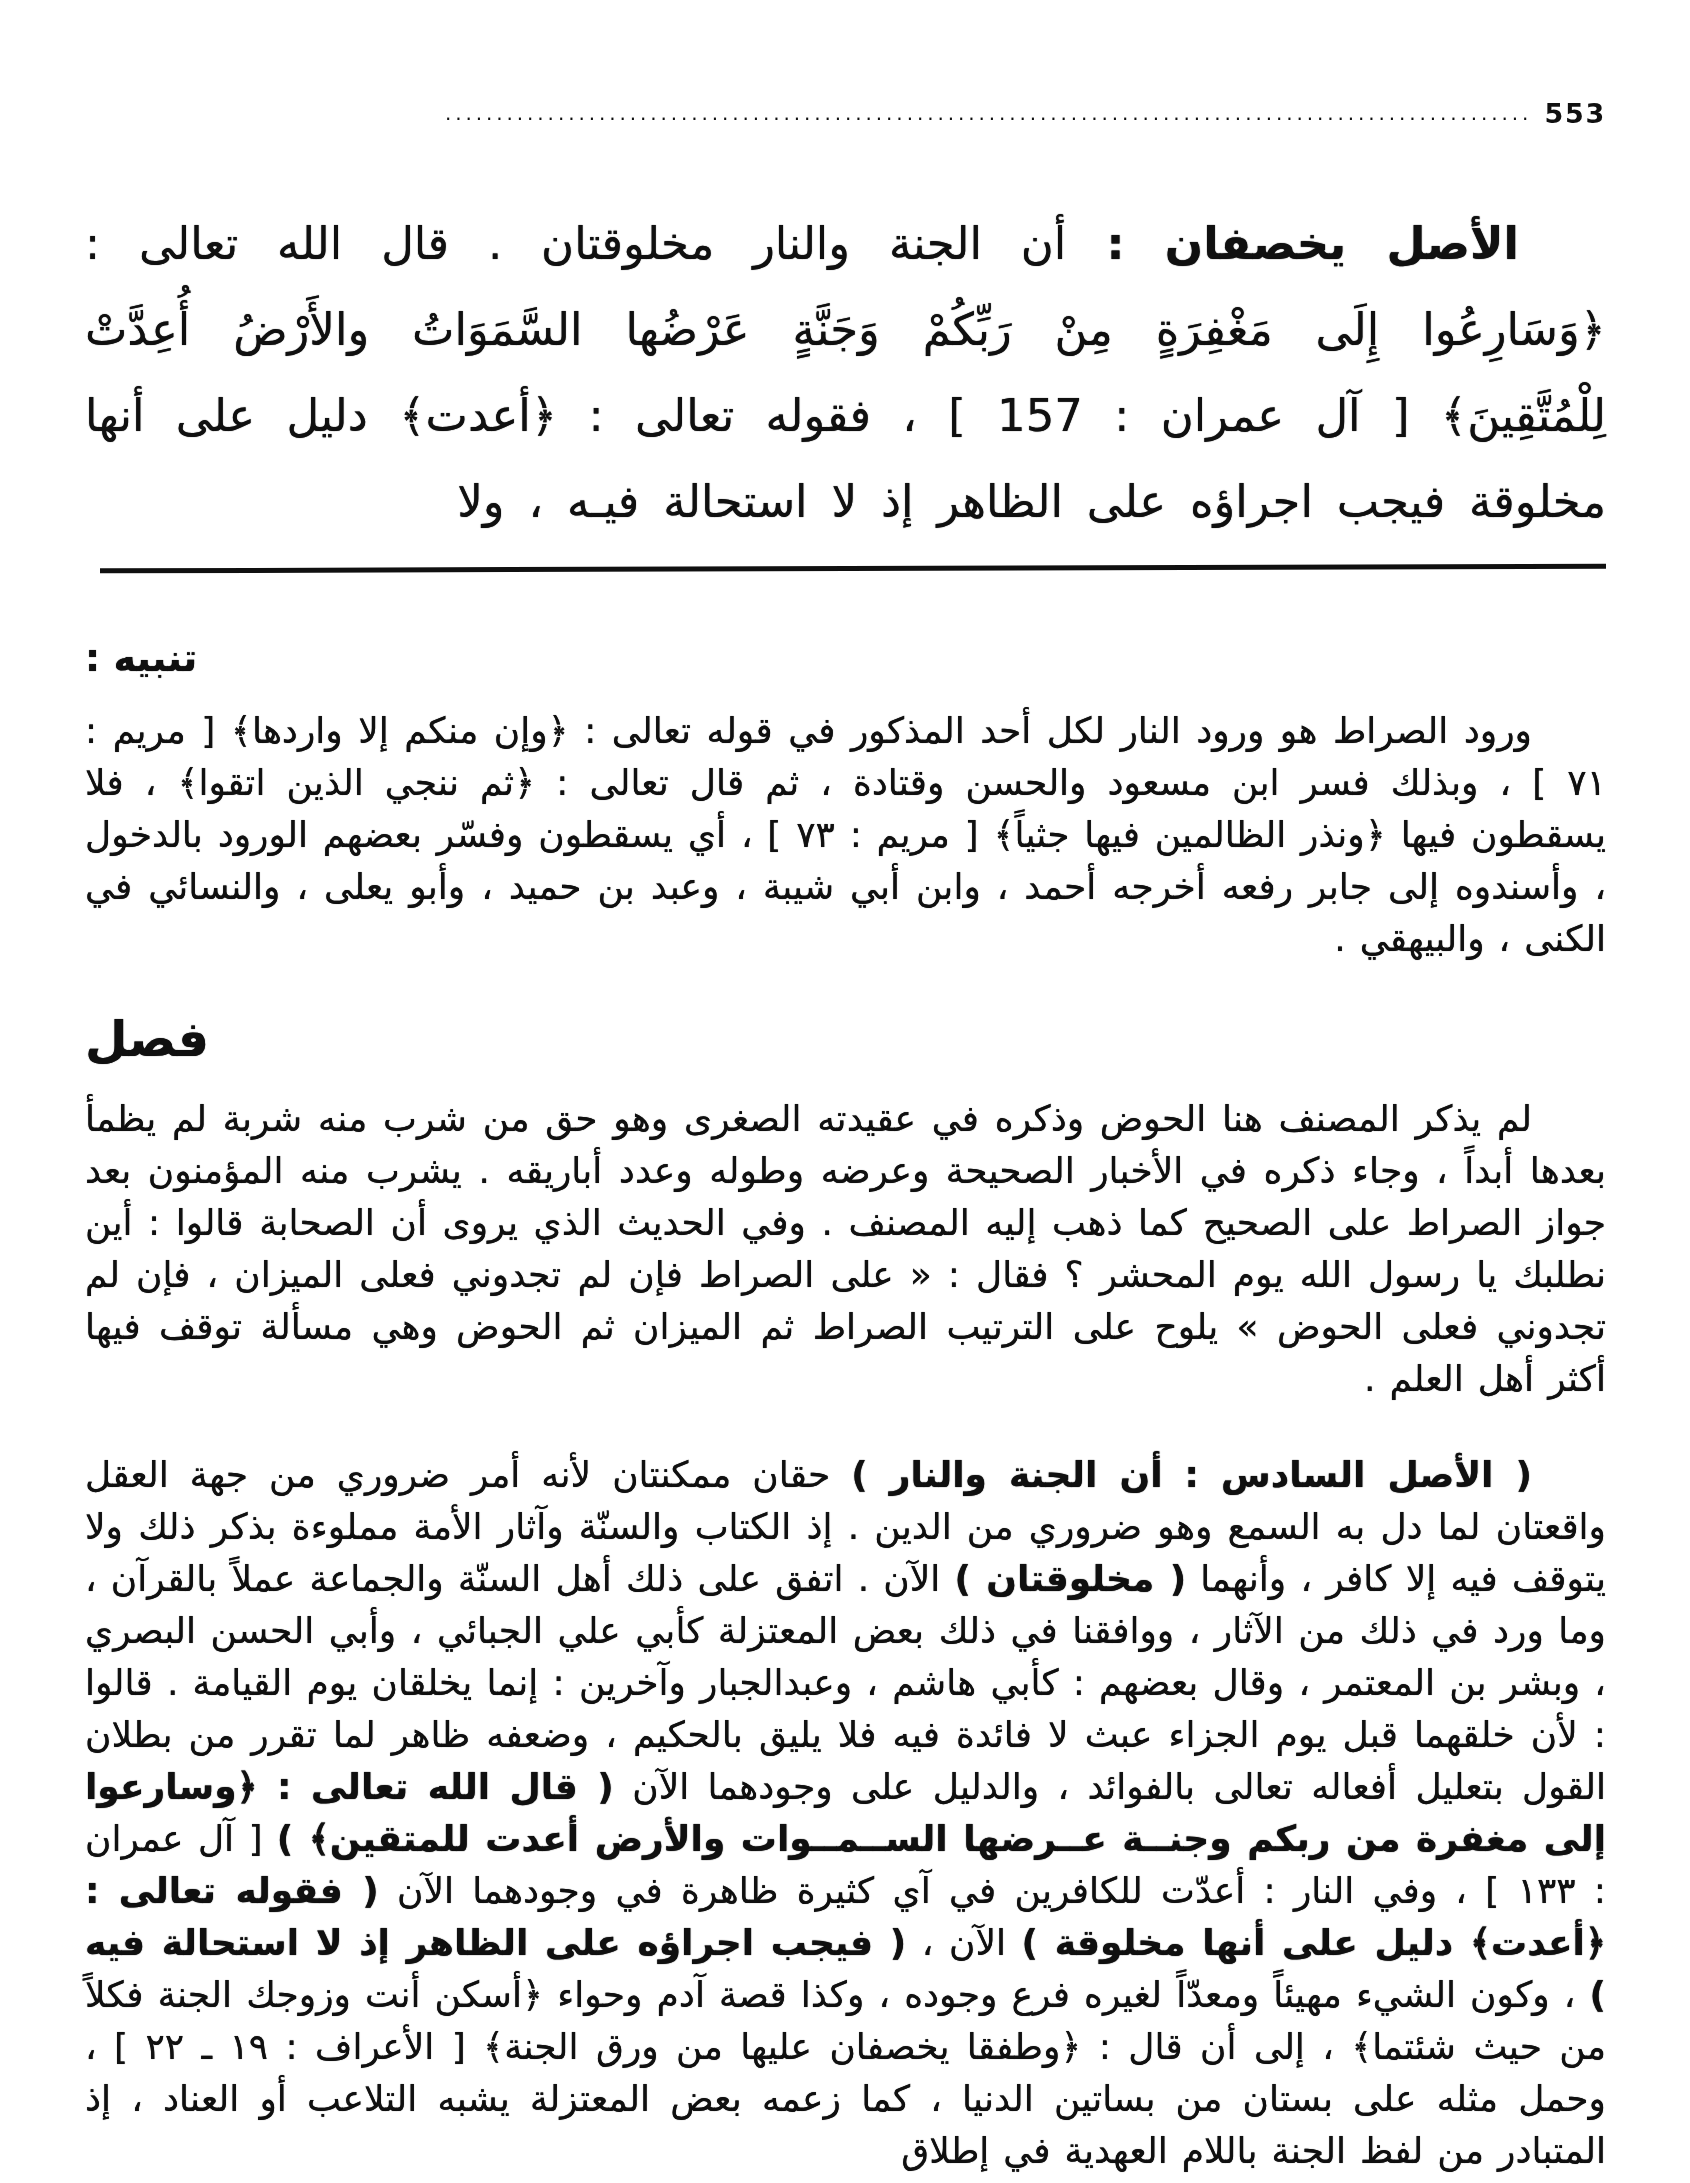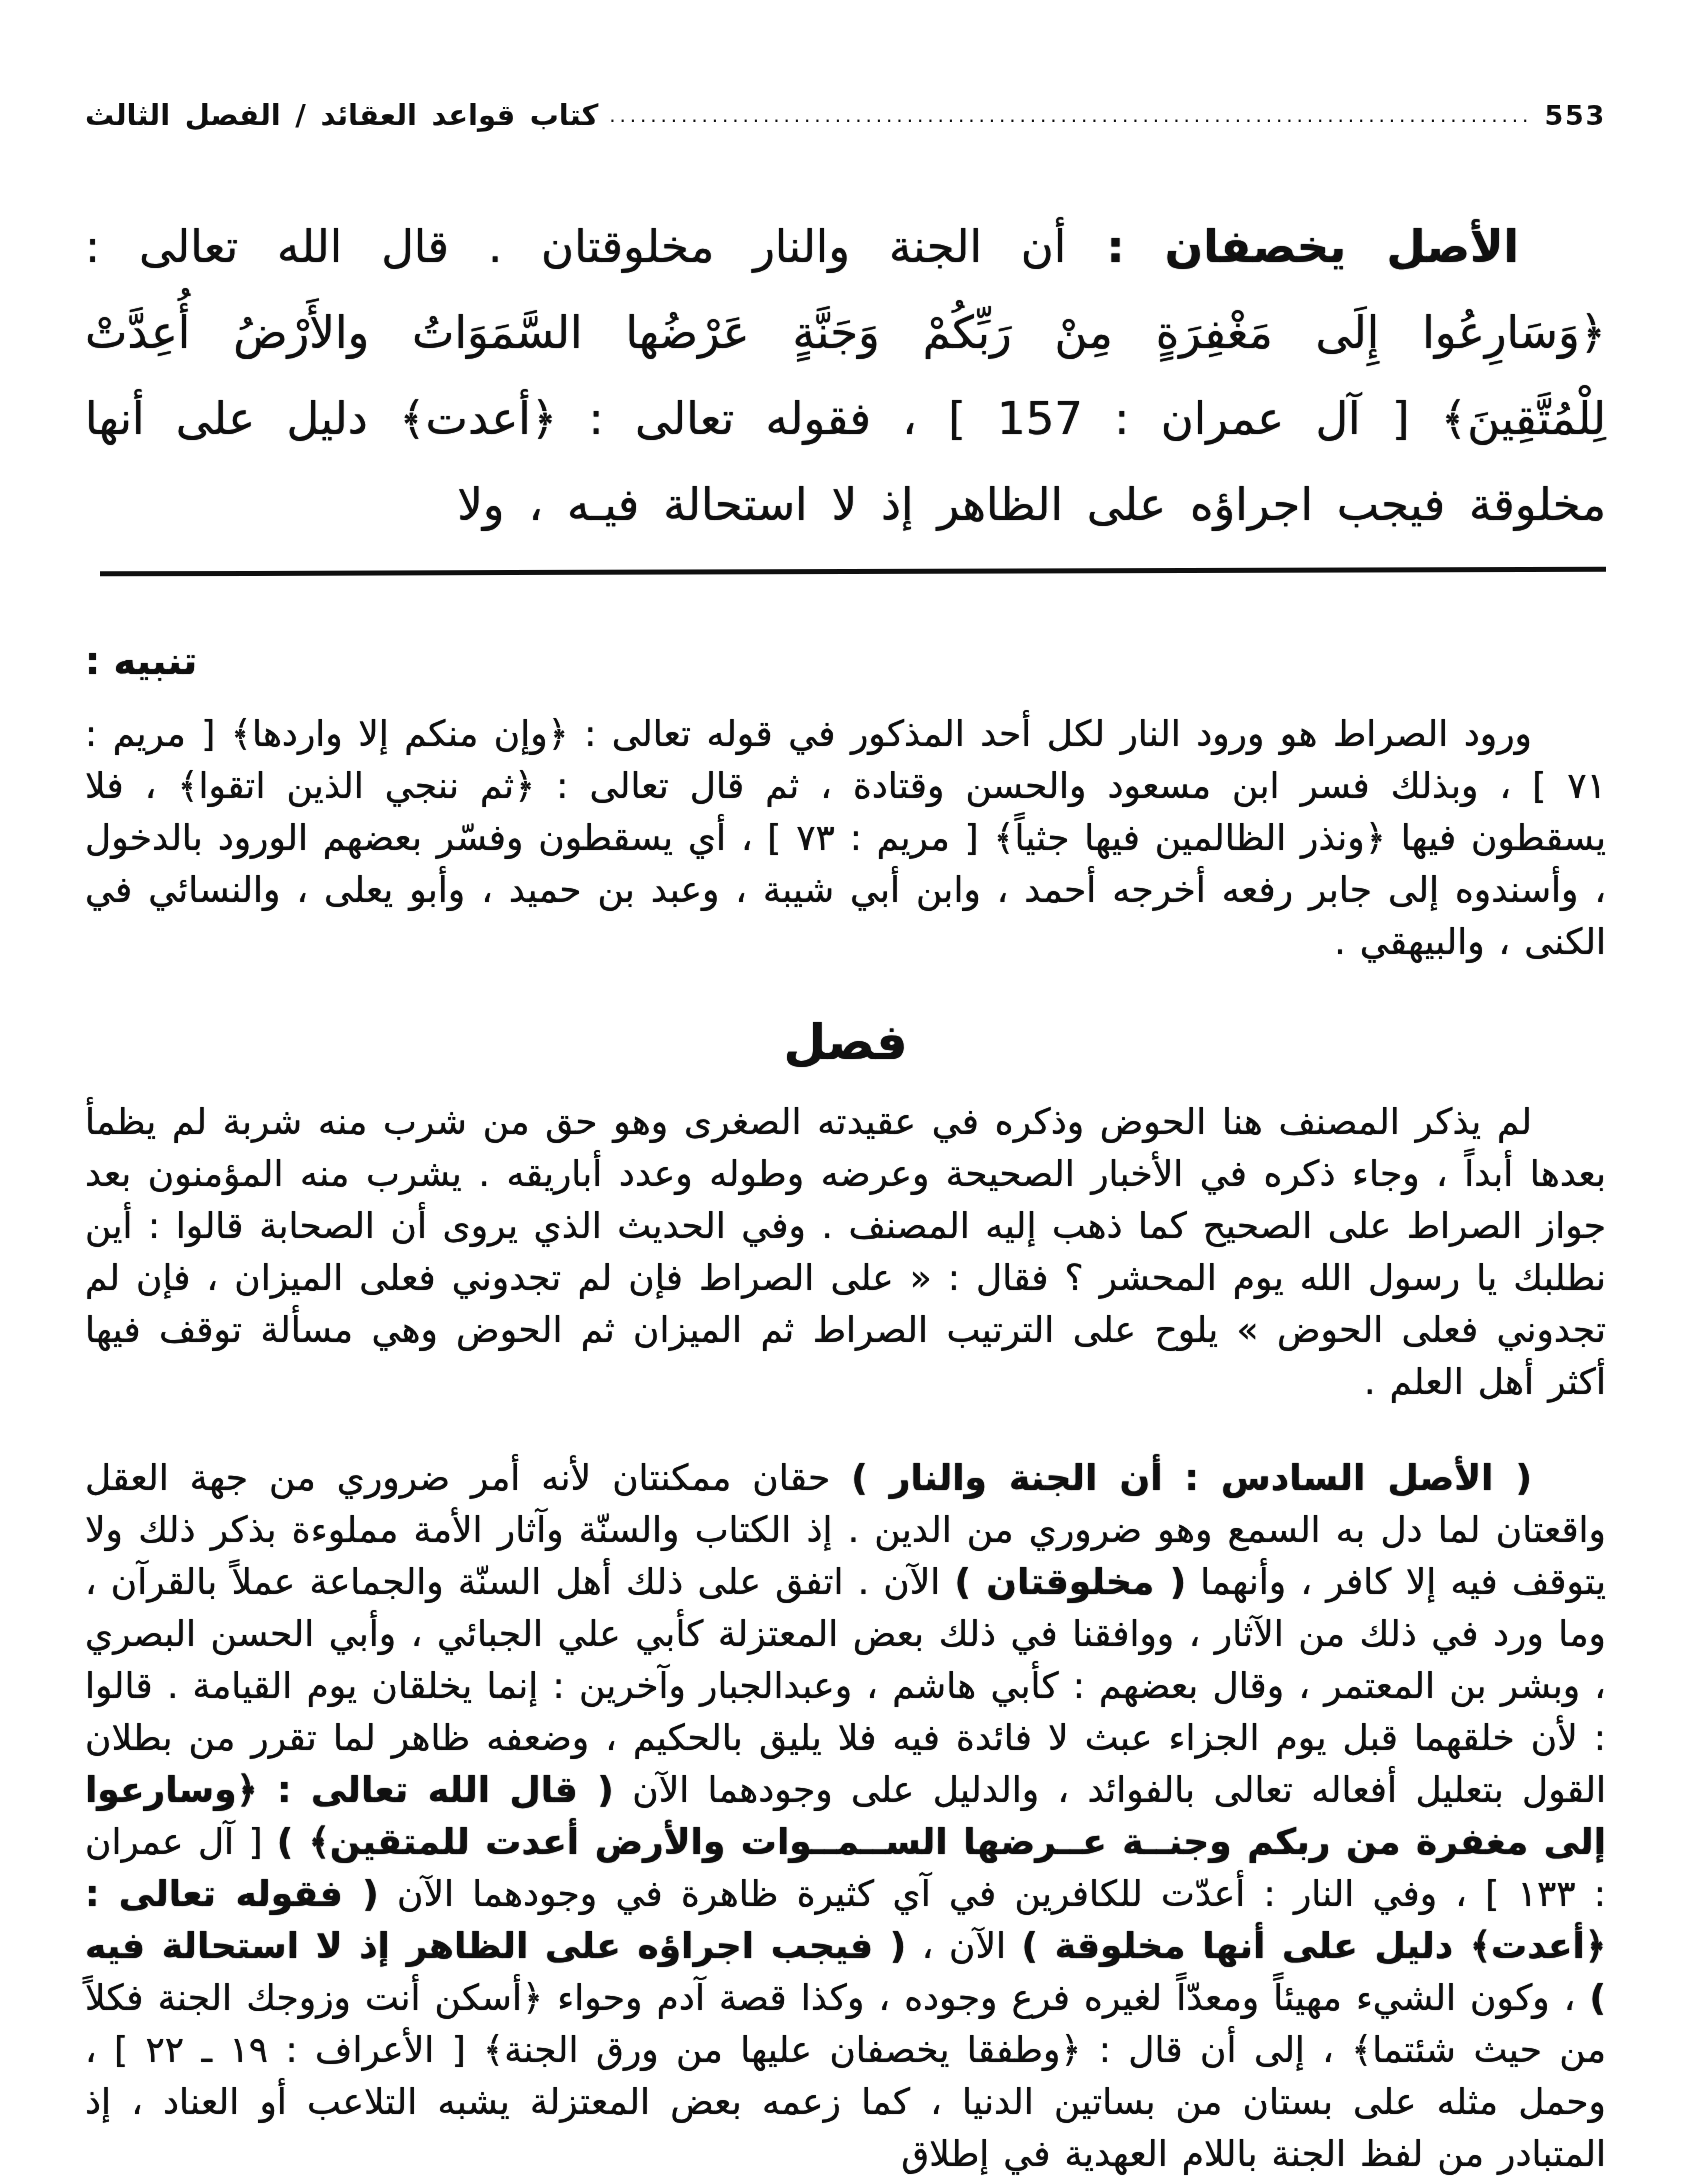--- a/index.html
+++ b/index.html
@@ -57,21 +57,21 @@
     font-weight: 700;
     text-shadow: 0 0 0.9px currentColor;
   }
   h2.right {
     text-align: left;
     font-size: 38px;
     margin-top: 65px;
     padding-right: 15.7px;
   }
   h2.center {
-    text-align: center;
+    text-align: left;
     font-size: 49px;
     margin-top: 46px;
     margin-bottom: 11px;
   }
   
   p.paragraph {
     margin-top: 25px;
     font-size: 36px;
     line-height: 52px;
     text-align: justify;
@@ -82,21 +82,20 @@
   p.paragraph.spaced { margin-top: 44px; }
   .bold { font-weight: 700; text-shadow: 0 0 1.1px currentColor; }
 </style>
 </head>
 <body>
 
 <div class="page">
   <header class="running-head">
     <span class="page-num">553</span>
     <span class="dots">..........................................................................................................</span>
-    <span class="head-title">كتاب قواعد العقائد / الفصل الثالث</span>
   </header>
   <main id="content">
       <p class="matn"><span class="bold">الأصل يخصفان : </span><span>أن الجنة والنار مخلوقتان . قال الله تعالى : ﴿وَسَارِعُوا إِلَى مَغْفِرَةٍ مِنْ رَبِّكُمْ وَجَنَّةٍ عَرْضُها السَّمَوَاتُ والأَرْضُ أُعِدَّتْ لِلْمُتَّقِينَ﴾ [ آل عمران : 157 ] ، فقوله تعالى : ﴿أعدت﴾ دليل على أنها مخلوقة فيجب اجراؤه على الظاهر إذ لا استحالة فيـه ، ولا</span></p>
       <div class="divider"></div>
       <h2 class="heading right">تنبيه :</h2>
       <p class="paragraph"><span>ورود الصراط هو ورود النار لكل أحد المذكور في قوله تعالى : ﴿وإن منكم إلا واردها﴾ [ مريم : ٧١ ] ، وبذلك فسر ابن مسعود والحسن وقتادة ، ثم قال تعالى : ﴿ثم ننجي الذين اتقوا﴾ ، فلا يسقطون فيها ﴿ونذر الظالمين فيها جثياً﴾ [ مريم : ٧٣ ] ، أي يسقطون وفسّر بعضهم الورود بالدخول ، وأسندوه إلى جابر رفعه أخرجه أحمد ، وابن أبي شيبة ، وعبد بن حميد ، وأبو يعلى ، والنسائي في الكنى ، والبيهقي .</span></p>
       <h2 class="heading center">فصل</h2>
       <p class="paragraph"><span>لم يذكر المصنف هنا الحوض وذكره في عقيدته الصغرى وهو حق من شرب منه شربة لم يظمأ بعدها أبداً ، وجاء ذكره في الأخبار الصحيحة وعرضه وطوله وعدد أباريقه . يشرب منه المؤمنون بعد جواز الصراط على الصحيح كما ذهب إليه المصنف . وفي الحديث الذي يروى أن الصحابة قالوا : أين نطلبك يا رسول الله يوم المحشر ؟ فقال : « على الصراط فإن لم تجدوني فعلى الميزان ، فإن لم تجدوني فعلى الحوض » يلوح على الترتيب الصراط ثم الميزان ثم الحوض وهي مسألة توقف فيها أكثر أهل العلم .</span></p>
       <p class="paragraph spaced"><span class="bold">( الأصل السادس : أن الجنة والنار )</span><span> حقان ممكنتان لأنه أمر ضروري من جهة العقل واقعتان لما دل به السمع وهو ضروري من الدين . إذ الكتاب والسنّة وآثار الأمة مملوءة بذكر ذلك ولا يتوقف فيه إلا كافر ، وأنهما </span><span class="bold">( مخلوقتان )</span><span> الآن . اتفق على ذلك أهل السنّة والجماعة عملاً بالقرآن ، وما ورد في ذلك من الآثار ، ووافقنا في ذلك بعض المعتزلة كأبي علي الجبائي ، وأبي الحسن البصري ، وبشر بن المعتمر ، وقال بعضهم : كأبي هاشم ، وعبدالجبار وآخرين : إنما يخلقان يوم القيامة . قالوا : لأن خلقهما قبل يوم الجزاء عبث لا فائدة فيه فلا يليق بالحكيم ، وضعفه ظاهر لما تقرر من بطلان القول بتعليل أفعاله تعالى بالفوائد ، والدليل على وجودهما الآن </span><span class="bold">( قال الله تعالى : ﴿وسارعوا إلى مغفرة من ربكم وجنــة عــرضها الســمــوات والأرض أعدت للمتقين﴾ )</span><span> [ آل عمران : ١٣٣ ] ، وفي النار : أعدّت للكافرين في آي كثيرة ظاهرة في وجودهما الآن </span><span class="bold">( فقوله تعالى : ﴿أعدت﴾ دليل على أنها مخلوقة )</span><span> الآن ، </span><span class="bold">( فيجب اجراؤه على الظاهر إذ لا استحالة فيه )</span><span> ، وكون الشيء مهيئاً ومعدّاً لغيره فرع وجوده ، وكذا قصة آدم وحواء ﴿أسكن أنت وزوجك الجنة فكلاً من حيث شئتما﴾ ، إلى أن قال : ﴿وطفقا يخصفان عليها من ورق الجنة﴾ [ الأعراف : ١٩ ـ ٢٢ ] ، وحمل مثله على بستان من بساتين الدنيا ، كما زعمه بعض المعتزلة يشبه التلاعب أو العناد ، إذ المتبادر من لفظ الجنة باللام العهدية في إطلاق</span></p>
     </main>

